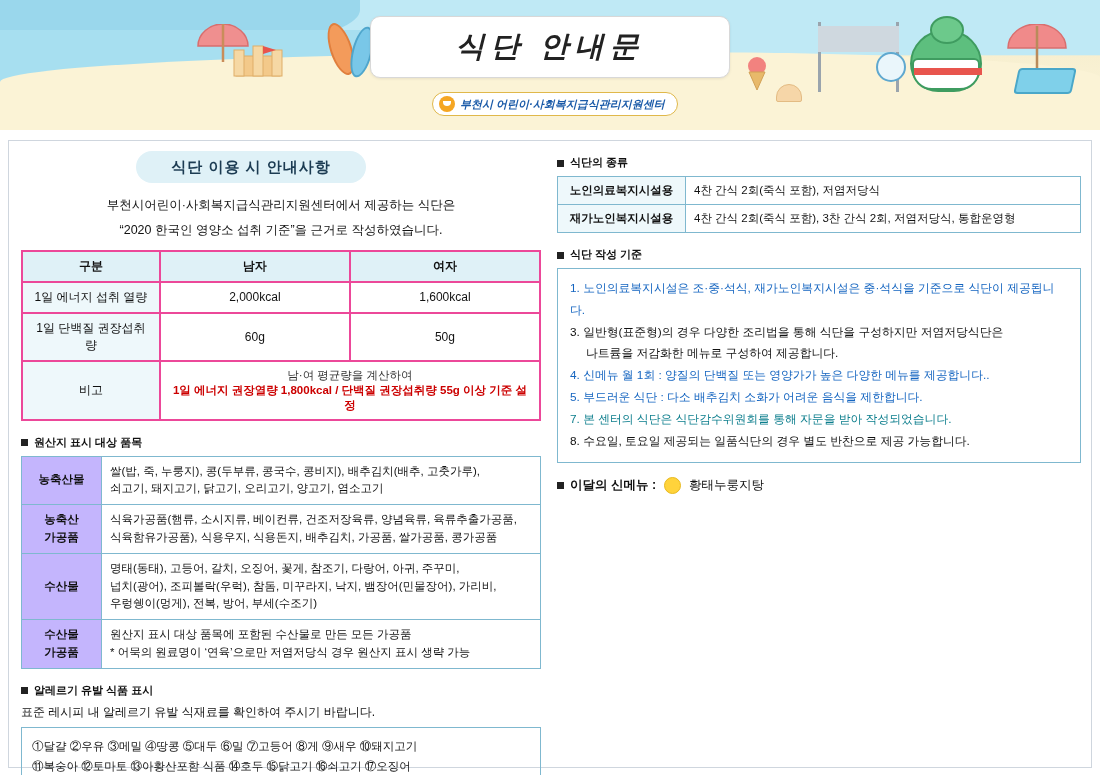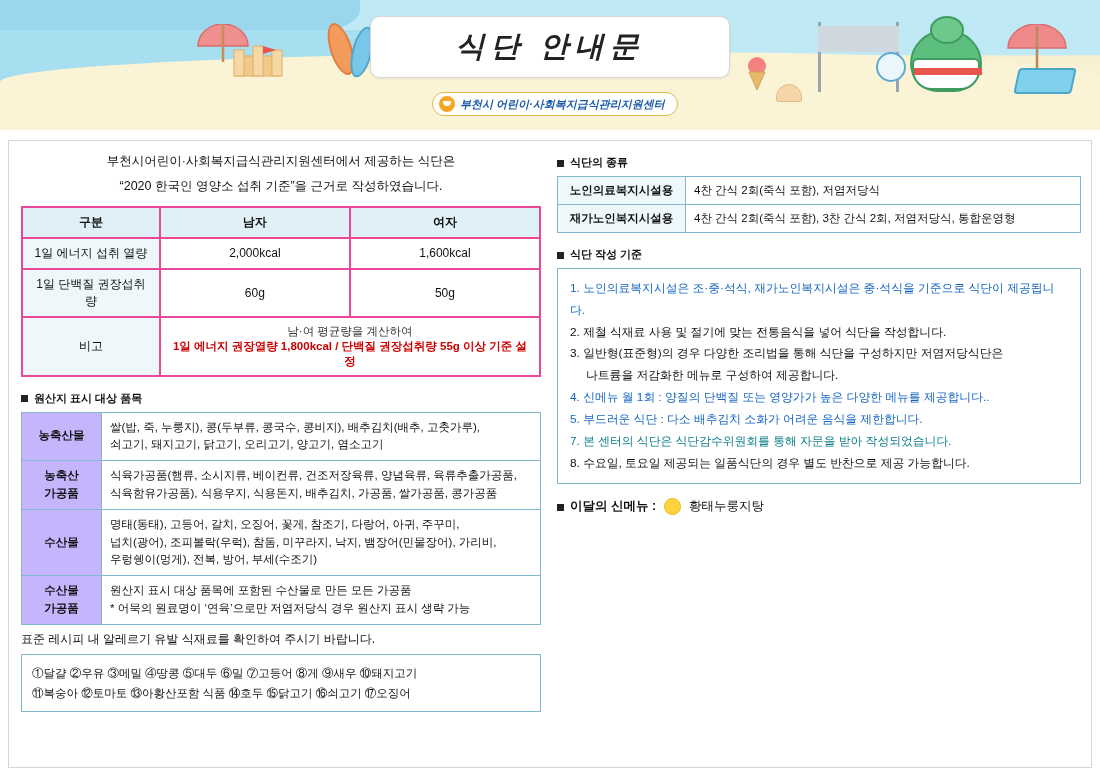--- a/index.html
+++ b/index.html
@@ -235,20 +235,21 @@
     <div class="center-pill">
       <span class="logo"></span>
       <span class="label">부천시 어린이·사회복지급식관리지원센터</span>
     </div>
   </div>
 
   <div class="body-wrap">
 
     <div class="col-left">
 
+      <div class="pill-head pill-left">식단 이용 시 안내사항</div>
 
       <div class="intro">부천시어린이·사회복지급식관리지원센터에서 제공하는 식단은</div>
       <div class="intro" style="margin-top:-4px;">“2020 한국인 영양소 섭취 기준”을 근거로 작성하였습니다.</div>
 
       <table class="grid">
         <tbody>
             <tr>
           <th>구분</th>
           <th>남자</th>
           <th>여자</th>
@@ -306,20 +307,23 @@
           <td class="cat" style="white-space:pre-line;">수산물
 가공품</td>
           <td>
             <div>원산지 표시 대상 품목에 포함된 수산물로 만든 모든 가공품</div>
             <div>* 어묵의 원료명이 ‘연육’으로만 저염저당식 경우 원산지 표시 생략 가능</div>
           </td>
         </tr>
       </tbody>
         </table>
 
+      <div class="sec-title">
+        <span class="sq"></span><span>알레르기 유발 식품 표시</span>
+      </div>
       <div class="allergy-note">표준 레시피 내 알레르기 유발 식재료를 확인하여 주시기 바랍니다.</div>
       <div class="allergy-box">
         <div>①달걀  ②우유  ③메밀  ④땅콩  ⑤대두  ⑥밀  ⑦고등어  ⑧게  ⑨새우  ⑩돼지고기</div>
         <div>⑪복숭아  ⑫토마토  ⑬아황산포함 식품  ⑭호두  ⑮닭고기  ⑯쇠고기  ⑰오징어</div>
 
       </div>
     </div>
 
     <div class="col-right">
 
@@ -343,24 +347,20 @@
 
       <div class="sec-title">
         <span class="sq"></span><span>식단 작성 기준</span>
       </div>
 
       <div class="rules-box">
         <ol>
           <li class="blue">
             <span>1.</span>
             <span>노인의료복지시설은 조·중·석식, 재가노인복지시설은 중·석식을 기준으로 식단이 제공됩니다.</span>
-          </li>
-          <li>
-            <span>2.</span>
-            <span>제철 식재료 사용 및 절기에 맞는 전통음식을 넣어 식단을 작성합니다.</span>
           </li>
           <li>
             <span>3.</span>
             <span>일반형(표준형)의 경우 다양한 조리법을 통해 식단을 구성하지만 저염저당식단은</span>
             <span class="indent">나트륨을 저감화한 메뉴로 구성하여 제공합니다.</span>
           </li>
           <li class="blue">
             <span>4.</span>
             <span>신메뉴 월 1회 : 양질의 단백질 또는 영양가가 높은 다양한 메뉴를 제공합니다..</span>
           </li>

